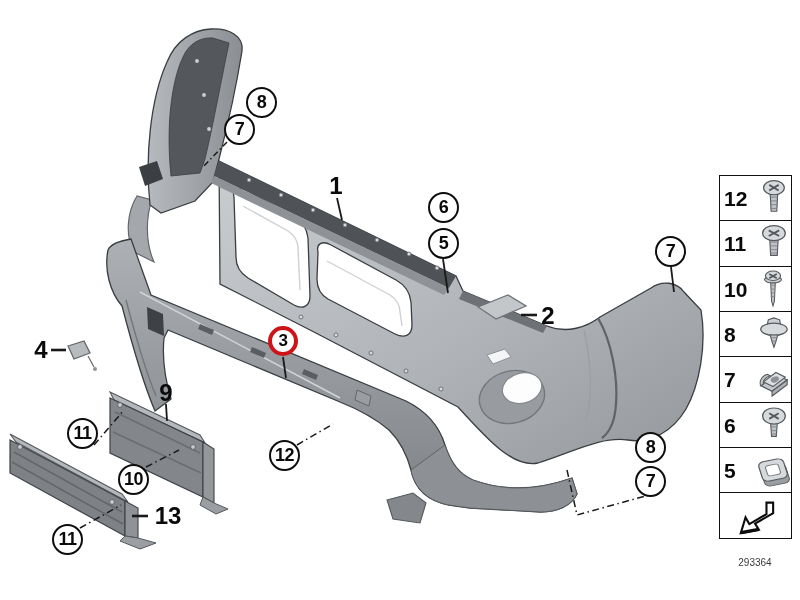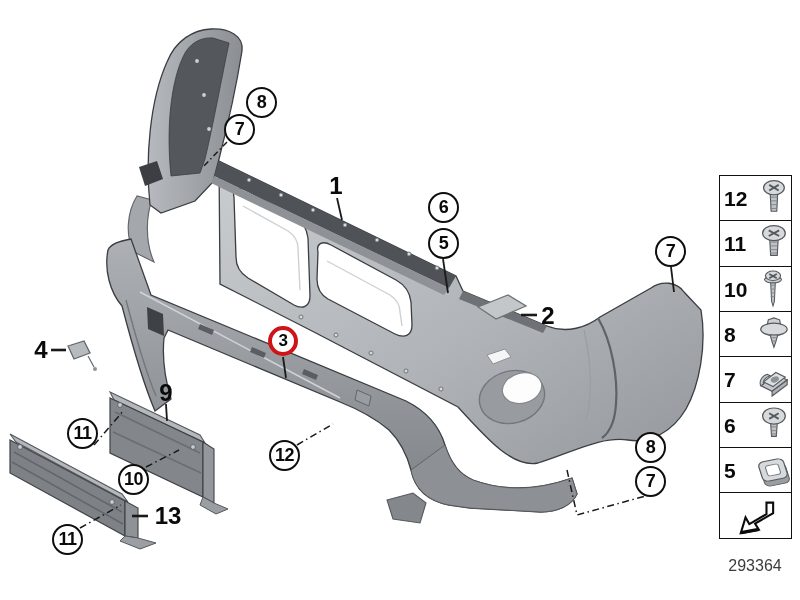--- a/index.html
+++ b/index.html
@@ -16,21 +16,21 @@
        color:#0a0a0a;z-index:5;cursor:pointer;line-height:1;}
   
   #legend{position:absolute;left:719px;top:175px;width:73px;z-index:4;}
   .legend-box{box-sizing:border-box;width:73px;height:47px;border:1.7px solid #101010;
               margin-top:-1.7px;background:#fff;display:flex;align-items:center;cursor:pointer;}
   .legend-box:first-child{margin-top:0;}
   .legend-num{font-weight:bold;font-size:21px;color:#0a0a0a;width:30px;text-align:left;
               padding-left:4px;line-height:1;}
   .legend-ic{flex:1;display:flex;align-items:center;justify-content:center;}
   #drawing-number{position:absolute;left:717px;top:557px;width:76px;text-align:center;
-                  font-size:16px;color:#3c3c3c;z-index:4;}
+                  font-size:10px;color:#3c3c3c;z-index:4;}
 </style>
 </head>
 <body>
 
 <div id="stage">
 
   <svg id="art" width="800" height="600" viewBox="0 0 800 600">
     <defs>
       <linearGradient id="gBody" x1="0" y1="0" x2="1" y2="1">
         <stop offset="0" stop-color="#c9cdd0"></stop>

